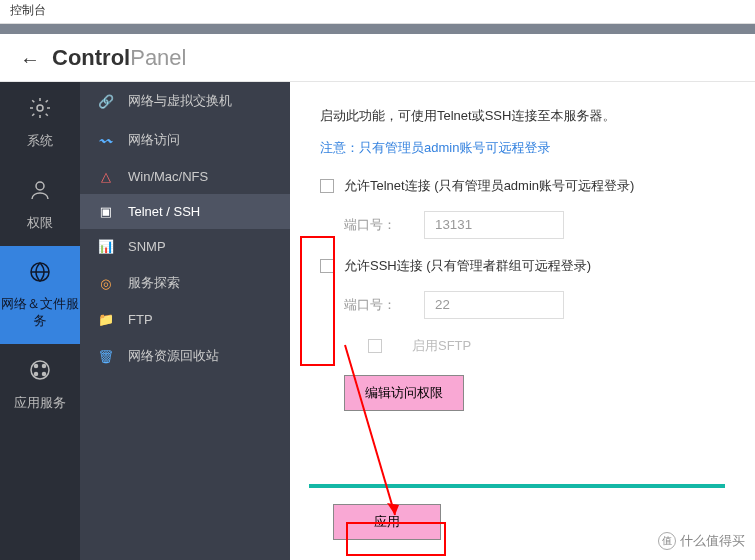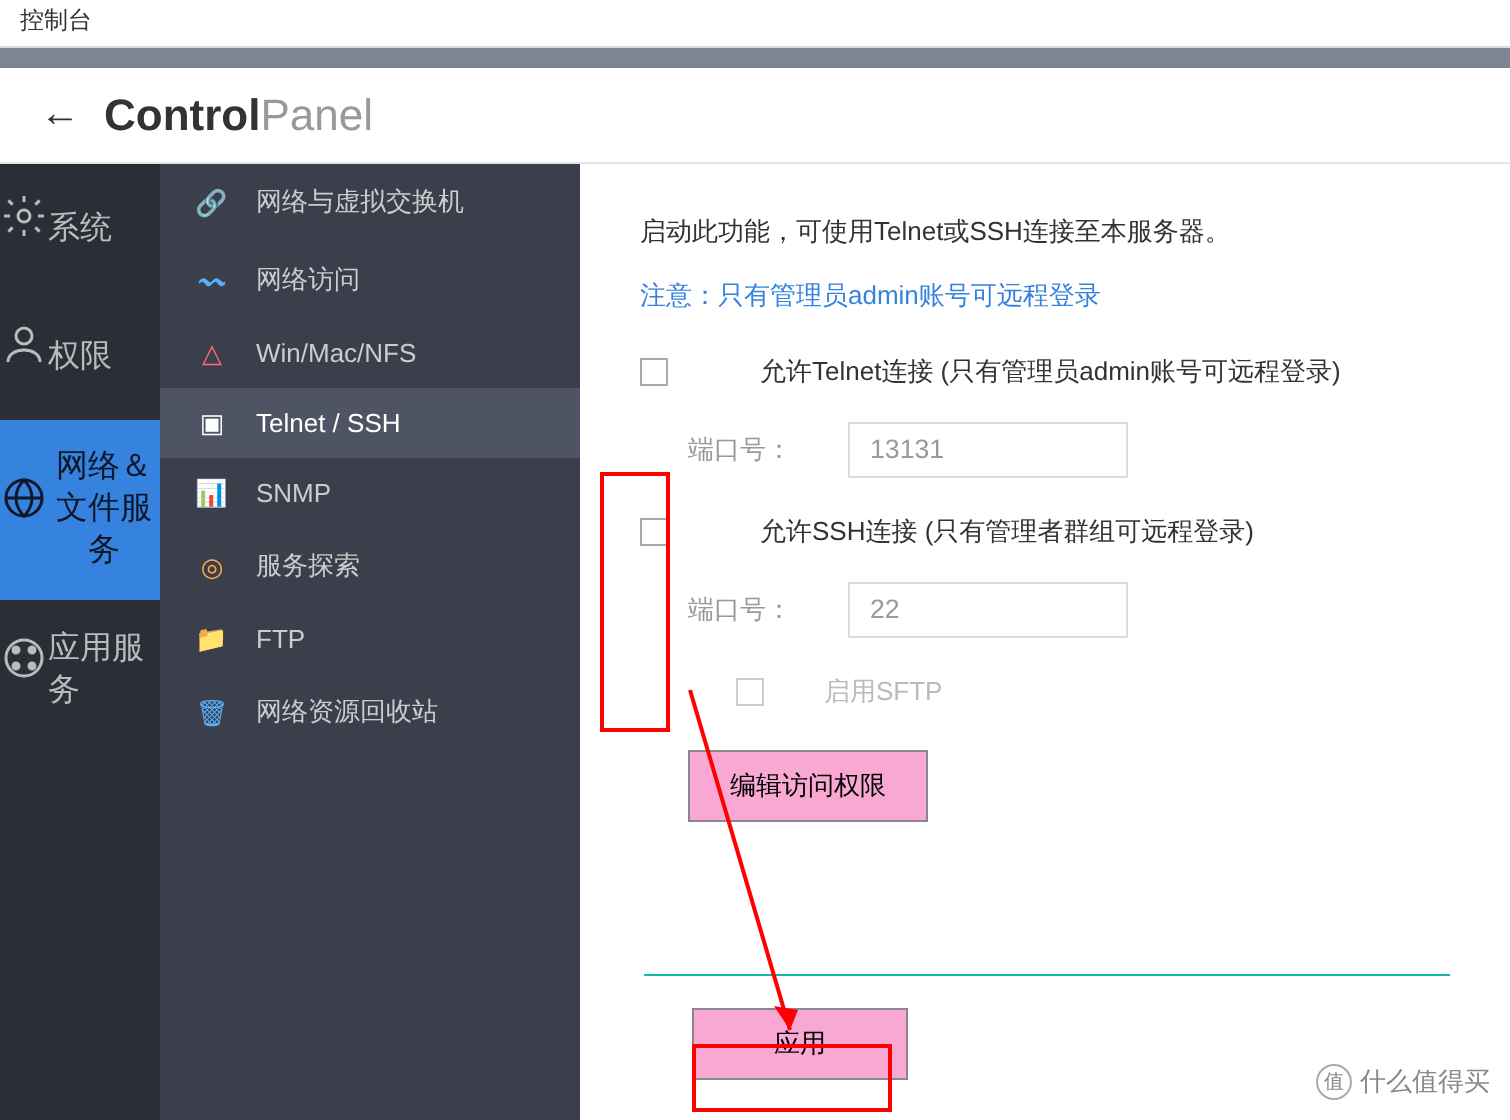--- a/index.html
+++ b/index.html
@@ -10,46 +10,46 @@
     
     .header { height: 48px; background: #fff; display: flex; align-items: center; padding: 0 20px; border-bottom: 1px solid #e5e5e5; }
     .back-arrow { font-size: 20px; color: #333; margin-right: 12px; cursor: pointer; }
     .brand { font-size: 22px; }
     .brand-bold { font-weight: 600; color: #333; }
     .brand-light { font-weight: 300; color: #999; }
     
     .main { display: flex; height: calc(100% - 82px); }
     
     .cat-sidebar { width: 80px; background: #2a2e37; display: flex; flex-direction: column; }
-    .cat-item { display: flex; flex-direction: row; align-items: center; padding: 14px 0; color: #bbb; cursor: pointer; font-size: 16px; }
+    .cat-item { display: flex; flex-direction: column; align-items: center; padding: 14px 0; color: #bbb; cursor: pointer; font-size: 13px; }
     .cat-item.active { background: #3683df; color: #0f172a; }
     .cat-icon { font-size: 22px; margin-bottom: 6px; }
     .cat-icon svg { width: 24px; height: 24px; }
     
     .sub-sidebar { width: 210px; background: #3a3f4b; }
     .sub-item { display: flex; align-items: center; padding: 10px 16px; color: #ccc; cursor: pointer; font-size: 13px; }
     .sub-item.active { background: #4e5463; color: #fff; }
     .sub-icon { width: 20px; margin-right: 12px; display: flex; align-items: center; justify-content: center; }
     
     .content { flex: 1; background: #fff; padding: 24px 30px; position: relative; font-size: 13px; color: #333; }
     .desc { margin-bottom: 12px; line-height: 1.6; }
     .notice { color: #3683df; margin-bottom: 20px; }
     
-    .form-row { display: flex; align-items: center; margin-bottom: 16px; gap: 36px; }
+    .form-row { display: flex; align-items: center; margin-bottom: 16px; }
     .checkbox { width: 14px; height: 14px; border: 1px solid #aaa; margin-right: 10px; cursor: pointer; flex-shrink: 0; }
     .checkbox.disabled { border-color: #ccc; }
     .port-row { margin-left: 24px; display: flex; align-items: center; margin-bottom: 18px; }
     .port-label { color: #999; width: 80px; }
     .port-input { width: 140px; height: 28px; border: 1px solid #ddd; padding: 0 10px; color: #999; background: #fff; }
     .sftp-row { margin-left: 48px; display: flex; align-items: center; margin-bottom: 20px; color: #bbb; gap: 20px; }
     
     .btn { border: 1px solid #888; background: #f9a8d4; padding: 8px 20px; font-size: 13px; cursor: pointer; }
     .edit-btn { margin-left: 24px; }
     
-    .footer { position: absolute; bottom: 20px; left: 32px; right: 30px; border-top: 1px solid #14b8a6; padding-top: 16px; }
+    .footer { position: absolute; bottom: 20px; left: 19px; right: 30px; border-top: 4px solid #14b8a6; padding-top: 16px; }
     .apply-btn { padding: 8px 40px; margin-left: 24px; }
     
     .redbox { position: absolute; border: 2px solid red; pointer-events: none; }
     .redbox1 { left: 300px; top: 236px; width: 35px; height: 130px; }
     .redbox2 { left: 346px; top: 522px; width: 100px; height: 34px; }
     .arrow-svg { position: absolute; left: 335px; top: 335px; pointer-events: none; }
     
     .watermark { position: absolute; right: 10px; bottom: 10px; font-size: 13px; color: #888; display: flex; align-items: center; }
     .watermark-badge { width: 18px; height: 18px; border-radius: 50%; border: 1px solid #aaa; display: inline-flex; align-items: center; justify-content: center; font-size: 10px; margin-right: 4px; color: #888; }
   </style>

